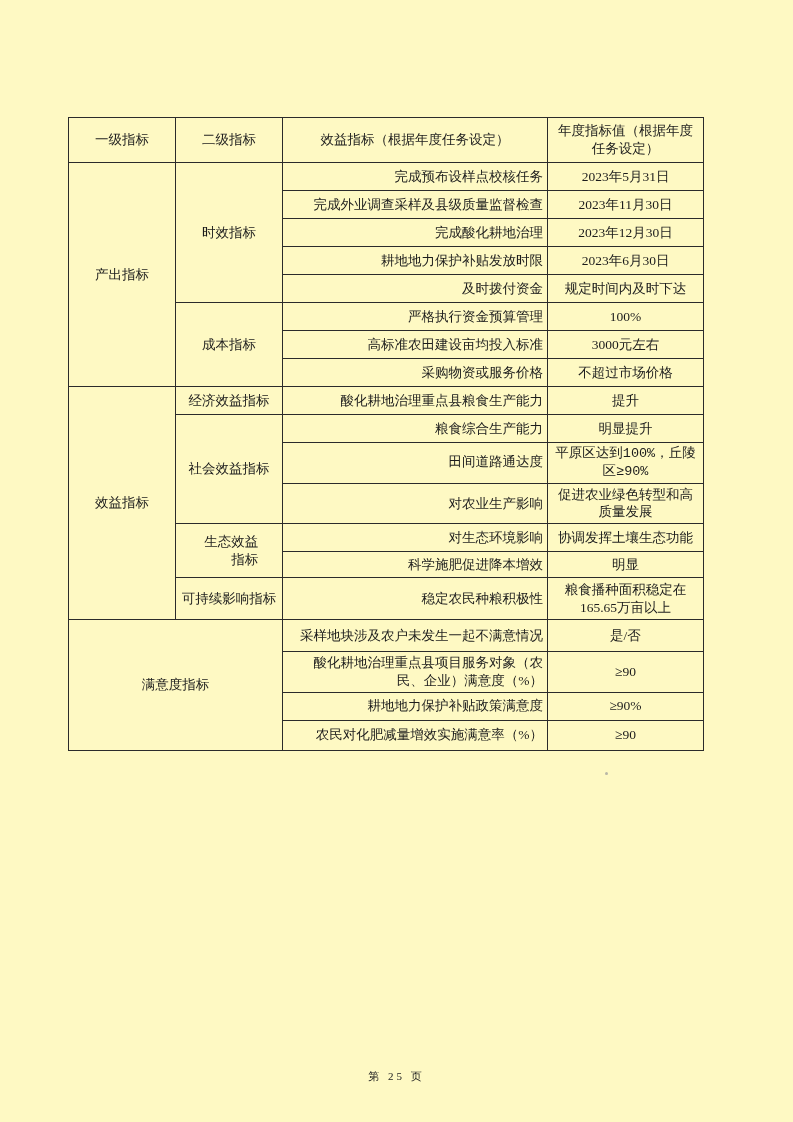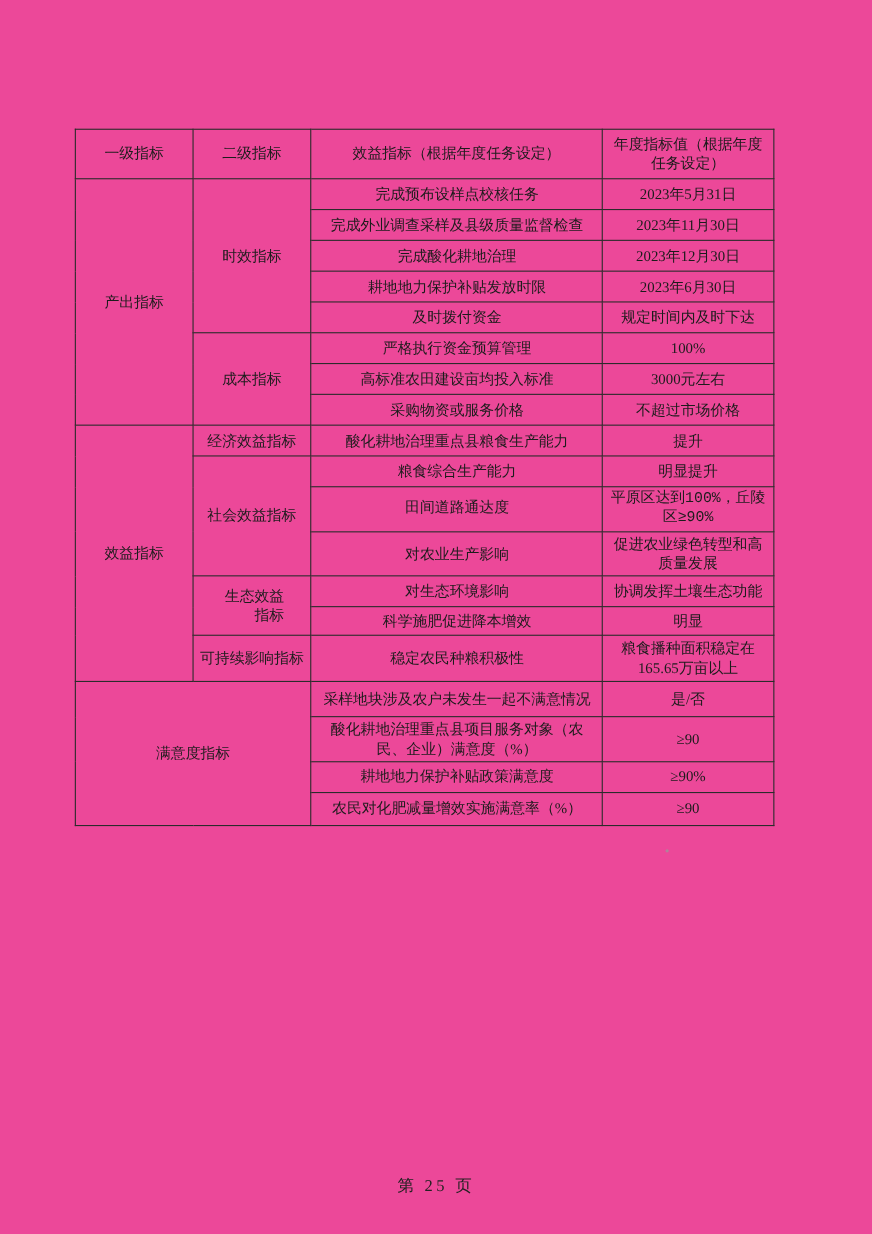--- a/index.html
+++ b/index.html
@@ -10,42 +10,42 @@
   body {
     width: 793px;
     height: 1122px;
     position: relative;
     font-family: "Liberation Serif", "DejaVu Serif", serif;
     color: #1c1c1c;
   }
   .page {
     position: absolute;
     inset: 0;
-    background: #ec4899;
+    background: #fef9c3;
   }
   table.perf {
     position: absolute;
     left: 68px;
     top: 117px;
     width: 635px;
     border-collapse: collapse;
     table-layout: fixed;
   }
   table.perf th, table.perf td {
     border: 1.5px solid #2b2b2b;
     font-size: 13.5px;
     font-weight: normal;
     line-height: 1.32;
     padding: 2px 4px;
     text-align: center;
     vertical-align: middle;
     overflow: hidden;
   }
   table.perf td.ind {
-    text-align: center;
+    text-align: right;
     padding-left: 5px;
   }
   .wrap4 {
     display: inline-block;
     width: 4.35em;
     text-align: right;
   }
   tr.h45 { height: 45px; }
   tr.h28 { height: 28px; }
   tr.h26 { height: 26px; }
@@ -54,21 +54,21 @@
   tr.h35 { height: 35px; font-family: Liberation Mono, monospace; }
   tr.h36 { height: 36px; }
   tr.h37 { height: 37px; padding-left: 24px; }
   tr.h42 { height: 42px; padding-left: 48px; }
   .footer {
     position: absolute;
     top: 1069px;
     left: 0;
     width: 100%;
     text-align: center;
-    font-size: 15px;
+    font-size: 11px;
     letter-spacing: 3px;
     color: #222;
   }
   .speck {
     position: absolute;
     left: 605px;
     top: 772px;
     width: 3px;
     height: 3px;
     border-radius: 50%;

